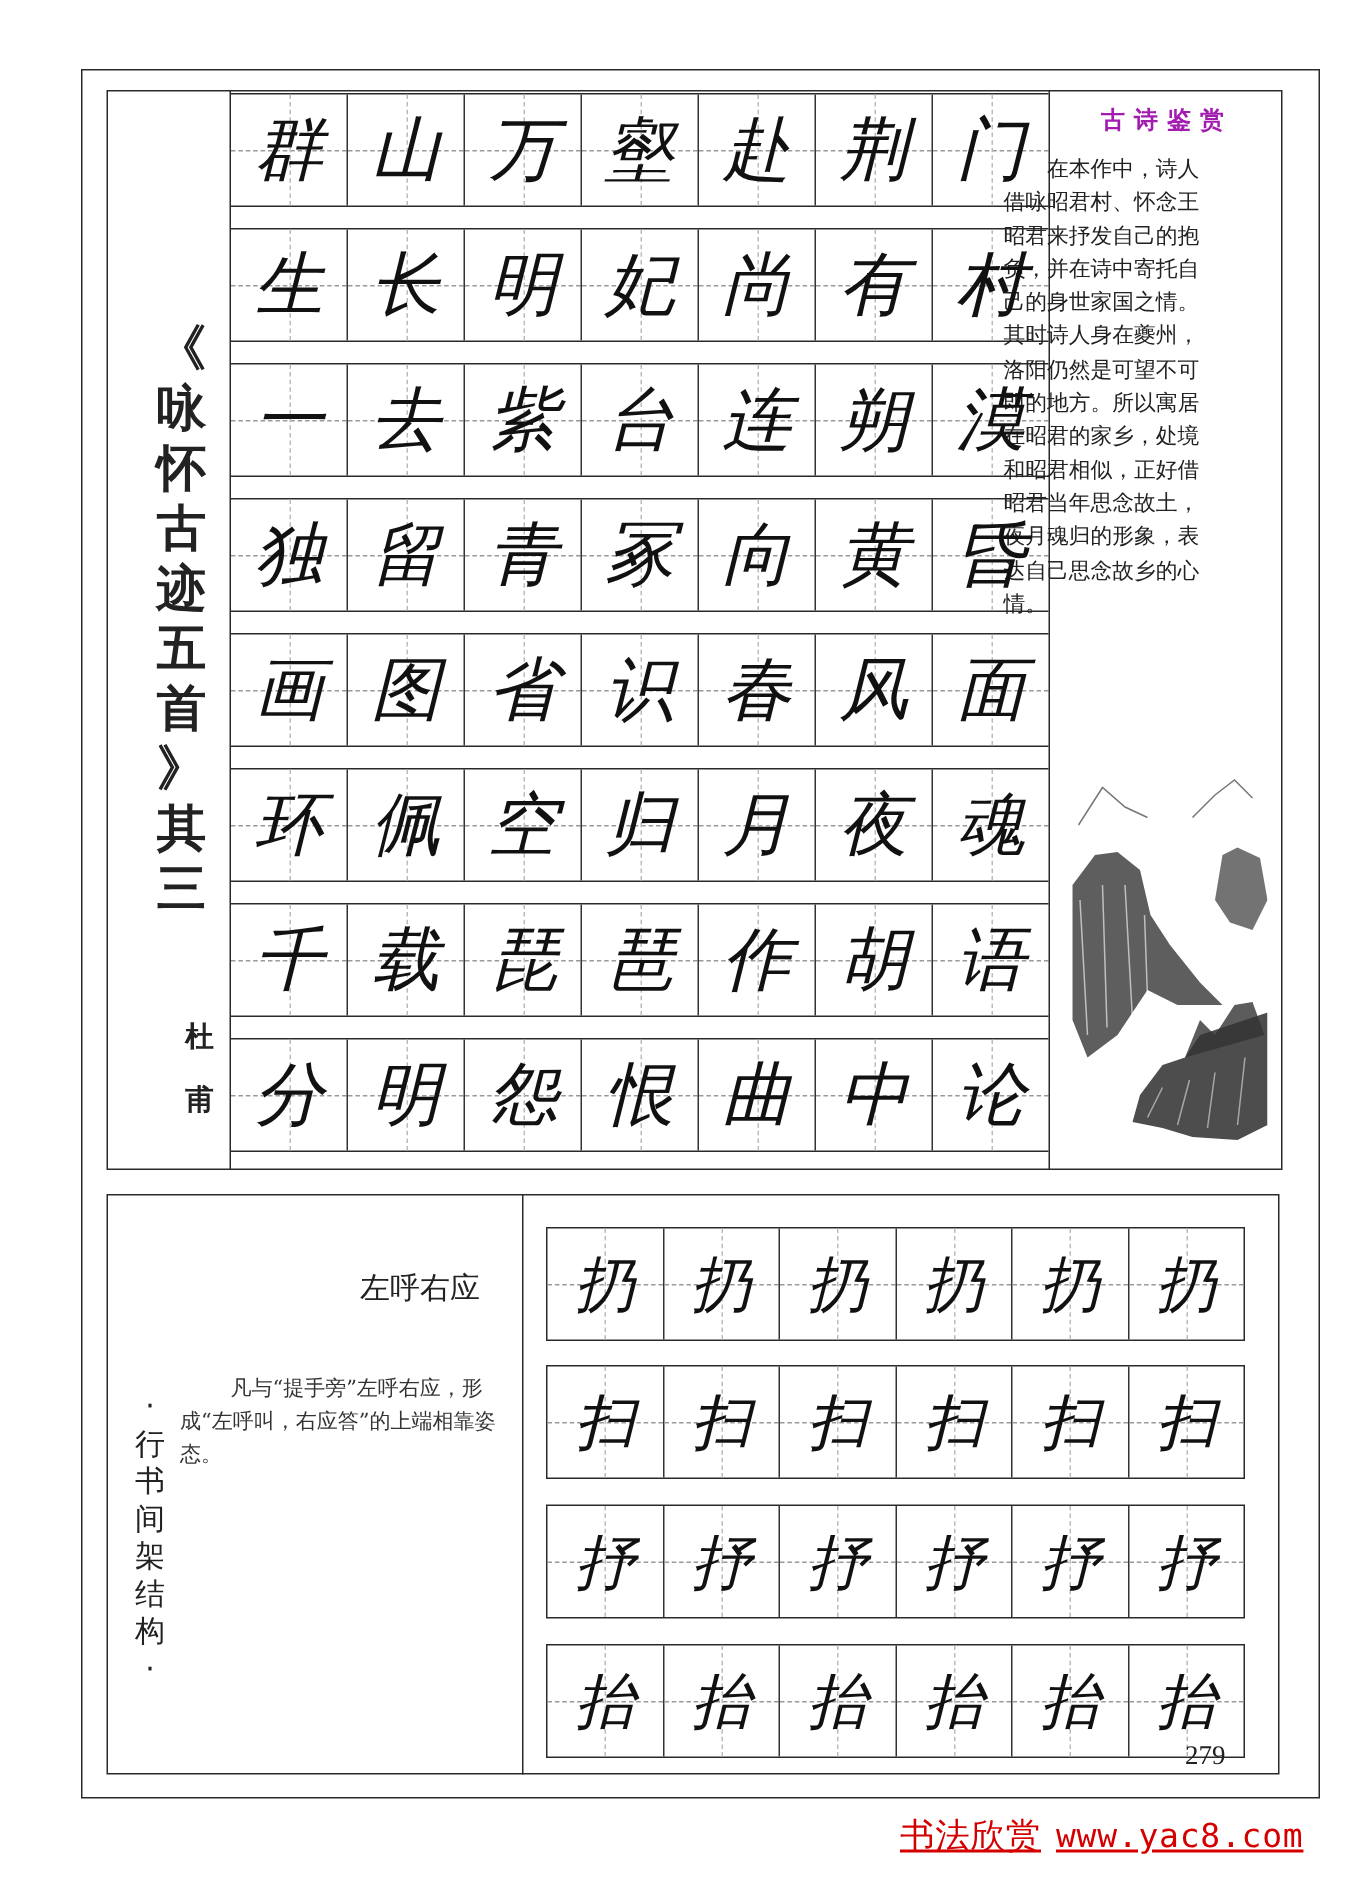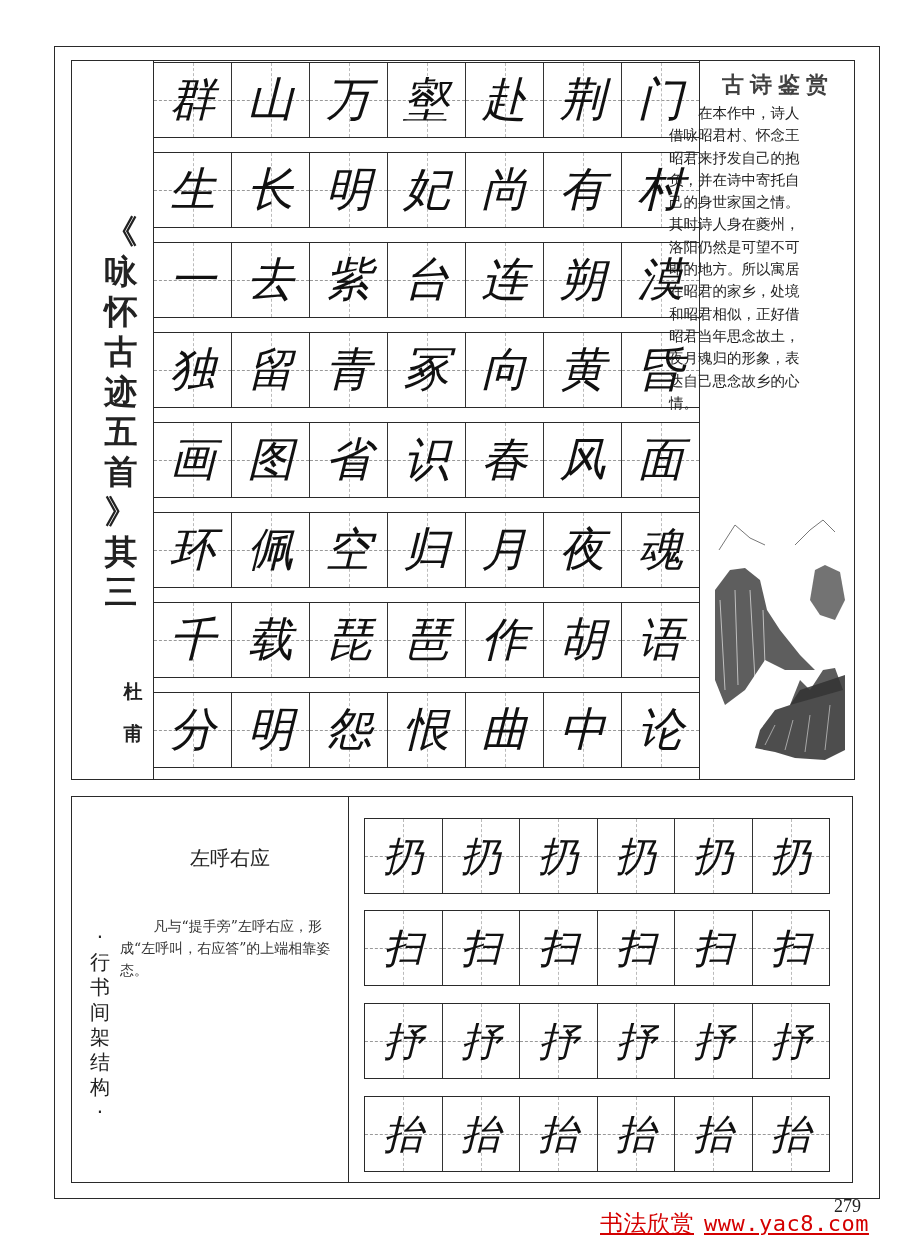--- a/index.html
+++ b/index.html
@@ -12,34 +12,34 @@
   .title-vert span{display:block;}
   .author-vert{left:118px;top:670px;width:30px;font-family:"DejaVu Sans",sans-serif;font-weight:bold;font-size:19px;line-height:42px;text-align:center;color:#222;}
   .author-vert span{display:block;}
   .grid-row{position:absolute;left:154px;width:545px;height:75px;display:flex;border-top:1.5px solid #2a2a2a;border-bottom:1.5px solid #2a2a2a;box-sizing:border-box;}
   .cell{flex:1;position:relative;border-left:1px solid #333;display:flex;align-items:center;justify-content:center;font-family:"DejaVu Serif",serif;font-size:46px;font-style:italic;color:#111;}
   .cell:first-child{border-left:none;}
   .cell::before{content:"";position:absolute;left:0;right:0;top:50%;border-top:1px dashed #999;}
   .cell::after{content:"";position:absolute;top:0;bottom:0;left:50%;border-left:1px dashed #bbb;}
   .cell span{position:relative;z-index:1;}
   .sidebar{left:699px;top:60px;width:156px;height:720px;border-left:1.5px solid #2a2a2a;}
-  .sb-title{left:703px;top:70px;width:150px;text-align:center;font-family:"DejaVu Sans",sans-serif;font-weight:bold;font-size:22px;letter-spacing:6px;color:#404040;}
+  .sb-title{left:703px;top:70px;width:150px;text-align:center;font-family:"DejaVu Sans",sans-serif;font-weight:bold;font-size:16px;letter-spacing:6px;color:#a21caf;}
   .sb-body{left:669px;top:102px;width:142px;font-family:"DejaVu Serif",serif;font-size:14.5px;line-height:22.3px;color:#222;text-indent:2em;word-break:break-all;}
   .landscape{left:705px;top:490px;width:140px;height:280px;}
   .lower{left:71px;top:796px;width:782px;height:387px;border:1.5px solid #2a2a2a;}
   .lower-div{left:348px;top:796px;width:0;height:387px;border-left:1.5px solid #2a2a2a;}
-  .lower-title{left:140px;top:845px;width:180px;text-align:center;font-family:"DejaVu Sans",sans-serif;font-size:20px;color:#222;}
+  .lower-title{left:140px;top:845px;width:180px;text-align:right;font-family:"DejaVu Sans",sans-serif;font-size:20px;color:#222;}
   .lower-body{left:120px;top:915px;width:218px;font-family:"DejaVu Serif",serif;font-size:14px;line-height:22px;color:#333;text-indent:2.4em;word-break:break-all;}
   .section-vert{left:88px;top:925px;width:24px;font-family:"DejaVu Sans",sans-serif;font-size:20px;line-height:25px;text-align:center;color:#222;}
   .section-vert span{display:block;}
   .prac-row{position:absolute;left:364px;width:466px;height:76px;display:flex;border:1.5px solid #2a2a2a;box-sizing:border-box;}
   .prac-row .cell{font-size:40px;}
   .watermark{left:600px;top:1208px;font-family:"DejaVu Serif",serif;font-size:23px;color:#d40000;white-space:nowrap;letter-spacing:0.5px;text-decoration:underline;}
   .watermark .url{font-family:"DejaVu Sans Mono",monospace;font-size:22px;margin-left:10px;}
-  .pagenum{left:790px;top:1196px;font-family:"Liberation Serif",serif;font-size:18px;color:#222;margin-left:44px;}
+  .pagenum{left:790px;top:1160px;font-family:"Liberation Serif",serif;font-size:18px;color:#222;}
 </style>
 </head>
 <body>
 
 <div class="abs outer"></div>
 
 <div class="abs upper"></div>
 <div class="abs upper-left"></div>
 
 <div class="abs title-vert">

